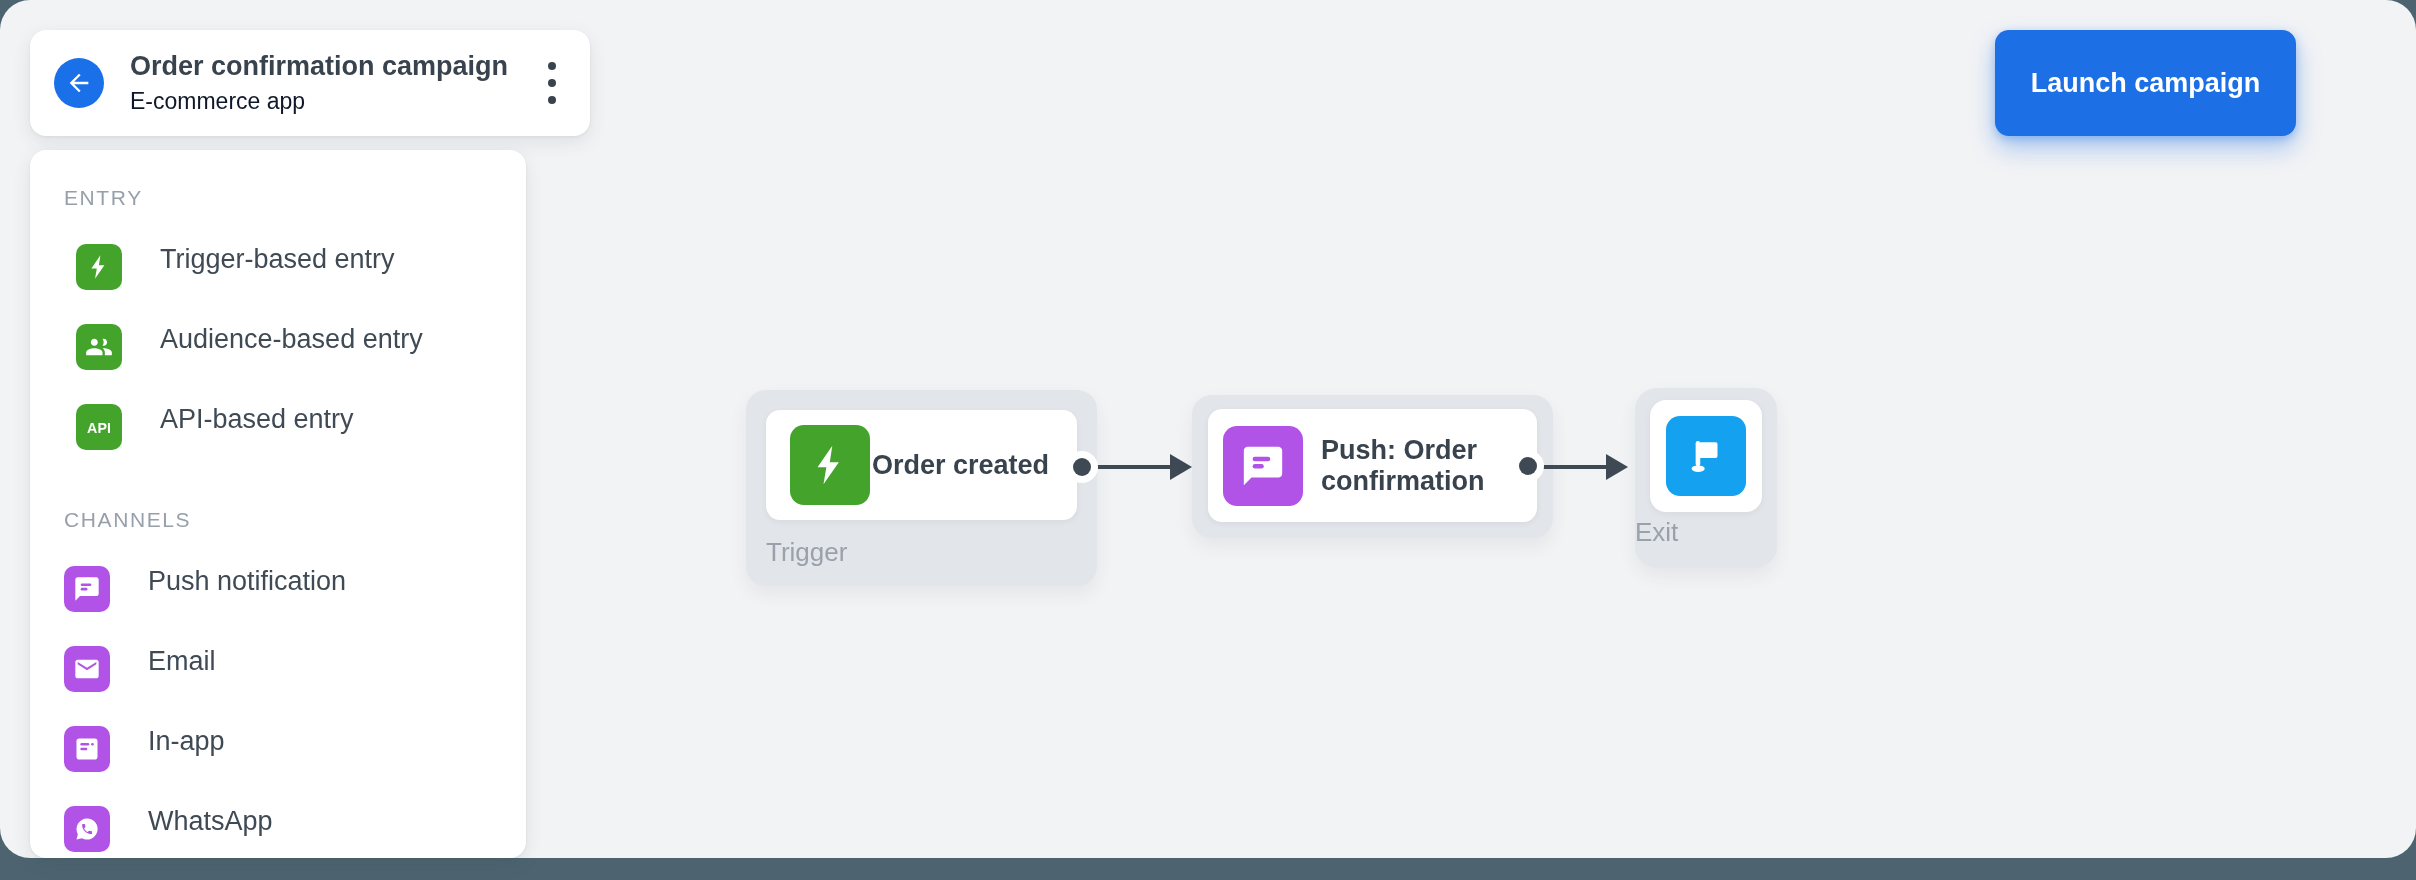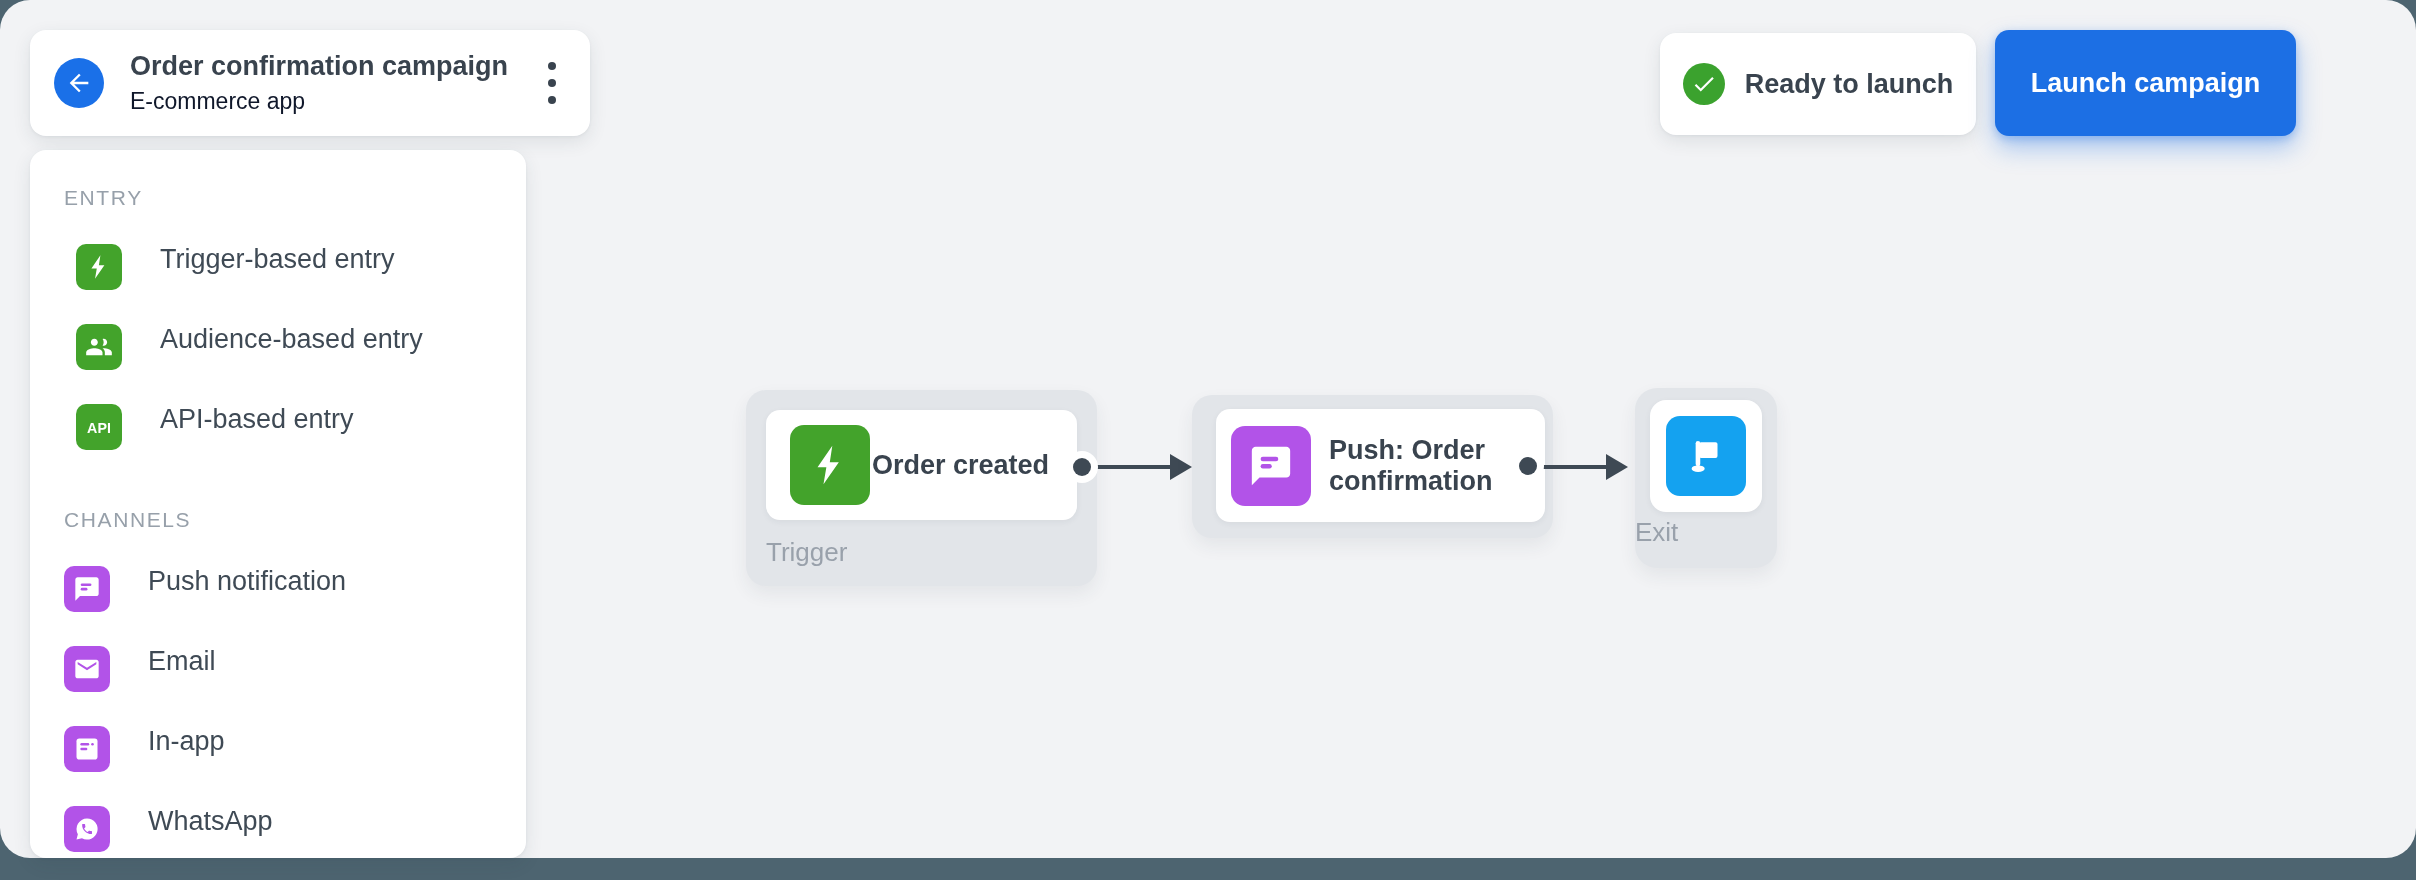--- a/index.html
+++ b/index.html
@@ -99,21 +99,21 @@
   .node-push    { left: 1192px; top: 395px; width: 361px; height: 143px; }
   .node-exit    { left: 1635px; top: 388px; width: 142px; height: 180px; border-radius: 22px; }
 
   .node-card {
     position: absolute; background: #fff; border-radius: 14px;
     display: flex; align-items: center;
     box-shadow: 0 2px 6px rgba(40,55,70,0.06);
     cursor: pointer;
   }
   .node-trigger .node-card { left: 20px; top: 20px; width: 311px; height: 110px; padding-left: 12px; gap: 2px; }
-  .node-push    .node-card { left: 16px; top: 14px; width: 329px; height: 113px; padding-left: 15px; gap: 18px; margin-left: 8px; }
+  .node-push    .node-card { left: 16px; top: 14px; width: 329px; height: 113px; padding-left: 15px; gap: 18px; }
   .node-exit    .node-card { left: 15px; top: 12px; width: 112px; height: 112px; justify-content: center; border-radius: 16px; }
 
   .node-icon {
     width: 80px; height: 80px; border-radius: 14px; flex: none;
     display: flex; align-items: center; justify-content: center;
   }
   .node-title { font-size: 27px; font-weight: 700; color: #39434E; line-height: 31px; }
   .node-push .node-title { width: 190px; }
   .node-badge {
     position: absolute; left: 20px; bottom: 18px;
@@ -227,28 +227,20 @@
       <span class="icon-tile purple">
         <svg width="28" height="28" viewBox="0 0 24 24">
             <path d="M12 3a9 9 0 0 0-7.83 13.44L3 21l4.7-1.14A9 9 0 1 0 12 3z" fill="#fff"></path>
             <path transform="translate(6.4,6.4) scale(0.47)" d="M6.62 10.79c1.44 2.83 3.76 5.14 6.59 6.59l2.2-2.2c.27-.27.67-.36 1.02-.24 1.12.37 2.33.57 3.57.57.55 0 1 .45 1 1V20c0 .55-.45 1-1 1-9.39 0-17-7.61-17-17 0-.55.45-1 1-1h3.5c.55 0 1 .45 1 1 0 1.25.2 2.45.57 3.57.11.35.03.74-.25 1.02l-2.2 2.2z" fill="#B253E8"></path>
           </svg>
       </span>
       <span class="label">WhatsApp</span>
     </div>
   </div>
 
-  <div class="status-card card-shadow">
-    <span class="check-circle">
-      <svg width="26" height="26" viewBox="0 0 24 24">
-          <path d="M9 16.17 4.83 12l-1.42 1.41L9 19 21 7l-1.41-1.41z" fill="#fff"></path>
-        </svg>
-    </span>
-    <span class="status-label">Ready to launch</span>
-  </div>
   <button class="launch-btn">Launch campaign</button>
 
   <div class="node node-trigger">
     <div class="node-card">
       <span class="node-icon icon-tile green" style="width:80px;height:80px;border-radius:14px;">
         <svg width="46" height="46" viewBox="0 0 24 24">
             <path d="M13.2 2 5.5 13.2h4.6L8.6 22l8-11.4h-4.7Z" fill="#fff"></path>
           </svg>
       </span>
       <span class="node-title">Order created</span>

